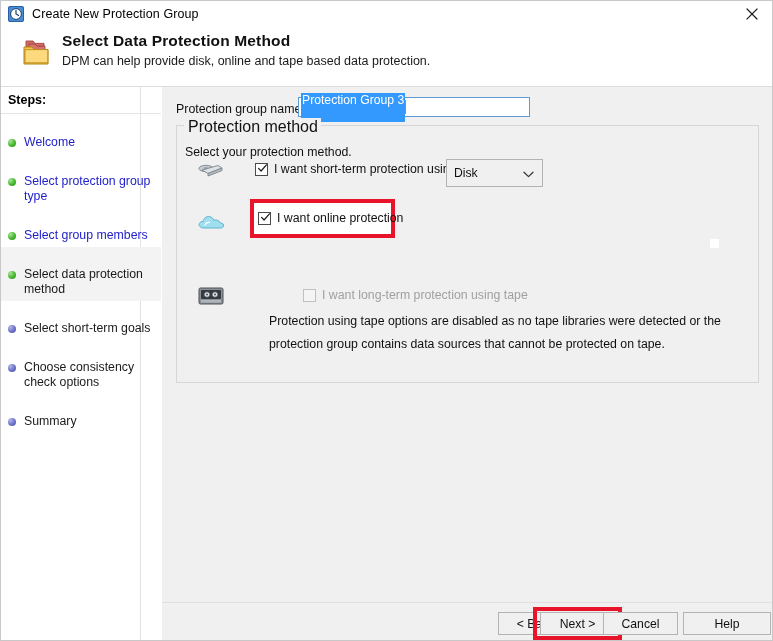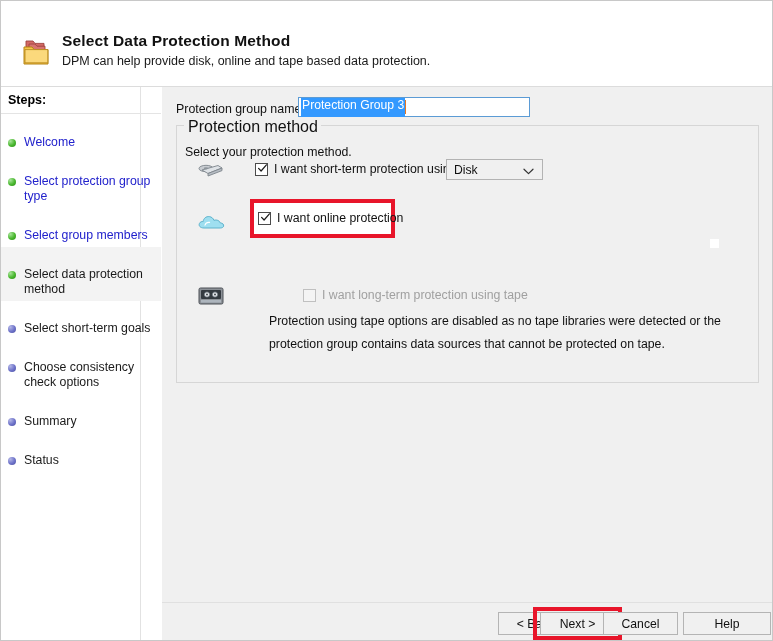--- a/index.html
+++ b/index.html
@@ -170,21 +170,21 @@
     border: 1px solid #5b9bd5;
     box-sizing: border-box;
     display: flex;
     align-items: center;
     padding-left: 2px;
   }
   #pg-name-value {
     font-size: 12.2px;
     color: #ffffff;
     background: #3399ff;
-    padding: 0 1px 4px 1px;
+    padding: 0 1px 14px 1px;
     line-height: 15px;
     white-space: nowrap;
   }
   #pg-name-caret {
     width: 1px; height: 14px;
     background: #e87722;
     margin-left: 0px;
   }
 
   
@@ -260,21 +260,21 @@
   #icon-disk { left: 0px; top: 0px; }
   #short-check-wrap {
     position: absolute;
     left: 58px; top: 3px;
     display: flex;
     align-items: center;
   }
   #disk-select {
     position: absolute;
     left: 249px; top: 0px;
-    width: 97px; height: 21px;
+    width: 97px; height: 28px;
     background: #f0f0f0;
     border: 1px solid #b3b3b3;
     box-sizing: border-box;
     display: flex;
     align-items: center;
   }
   #disk-select .sel-text {
     font-size: 12.2px;
     color: #111;
     margin-left: 7px;
@@ -370,20 +370,36 @@
     width: 89px; height: 33px;
     border: 4px solid #e8152a;
     box-sizing: border-box;
   }
 </style>
 </head>
 <body>
 
 <div id="window">
 
+  <div id="titlebar">
+    <div id="title-icon">
+      <svg width="16" height="16" viewBox="0 0 16 16">
+        <rect x="0" y="0" width="16" height="16" rx="2" fill="#2a5fa8"></rect>
+        <rect x="1" y="1" width="14" height="14" rx="2" fill="#4a8fd4"></rect>
+        <circle cx="8" cy="8" r="5.4" fill="#ffffff" stroke="#1b3f72" stroke-width="1"></circle>
+        <path d="M8 4.3 L8 8 L10.6 9.5" stroke="#1b3f72" stroke-width="1.2" fill="none" stroke-linecap="round"></path>
+      </svg>
+    </div>
+    <div id="title-text">Create New Protection Group</div>
+    <div id="close-button">
+      <svg width="12" height="12" viewBox="0 0 12 12">
+        <path d="M1 1 L11 11 M11 1 L1 11" stroke="#1a1a1a" stroke-width="1.2" stroke-linecap="square"></path>
+      </svg>
+    </div>
+  </div>
 
   <div id="header">
     <div id="header-icon">
       <svg width="36" height="34" viewBox="0 0 36 34">
 
         <path d="M5 5 h7 l2 2.4 h9 v4 H5 z" fill="#d46a66" stroke="#9e4340" stroke-width="0.9"></path>
         <path d="M8 8 h6 l2 2.2 h8 v4 H8 z" fill="#d8746f" stroke="#9e4340" stroke-width="0.9"></path>
 
         <path d="M3 11 h8 l2.2 2.6 h13.8 v14.4 H3 z" fill="#f6c64b" stroke="#b48415" stroke-width="1"></path>
         <path d="M4 13.6 h22.8 v13.2 H4 z" fill="#fbd97c" stroke="#b48415" stroke-width="0.8"></path>
@@ -426,24 +442,20 @@
       <div class="step todo">
         <span class="bullet"></span>
         <span class="lbl">Choose consistency check options</span>
       </div>
 
       <div class="step todo">
         <span class="bullet"></span>
         <span class="lbl">Summary</span>
       </div>
 
-      <div class="step todo">
-        <span class="bullet"></span>
-        <span class="lbl">Status</span>
-      </div>
 
     </div>
   </div>
 
   <div id="content">
 
     <div id="pg-name-label">Protection group name:</div>
     <div id="pg-name-input">
       <span id="pg-name-value">Protection Group 3</span>
       <span id="pg-name-caret"></span>

